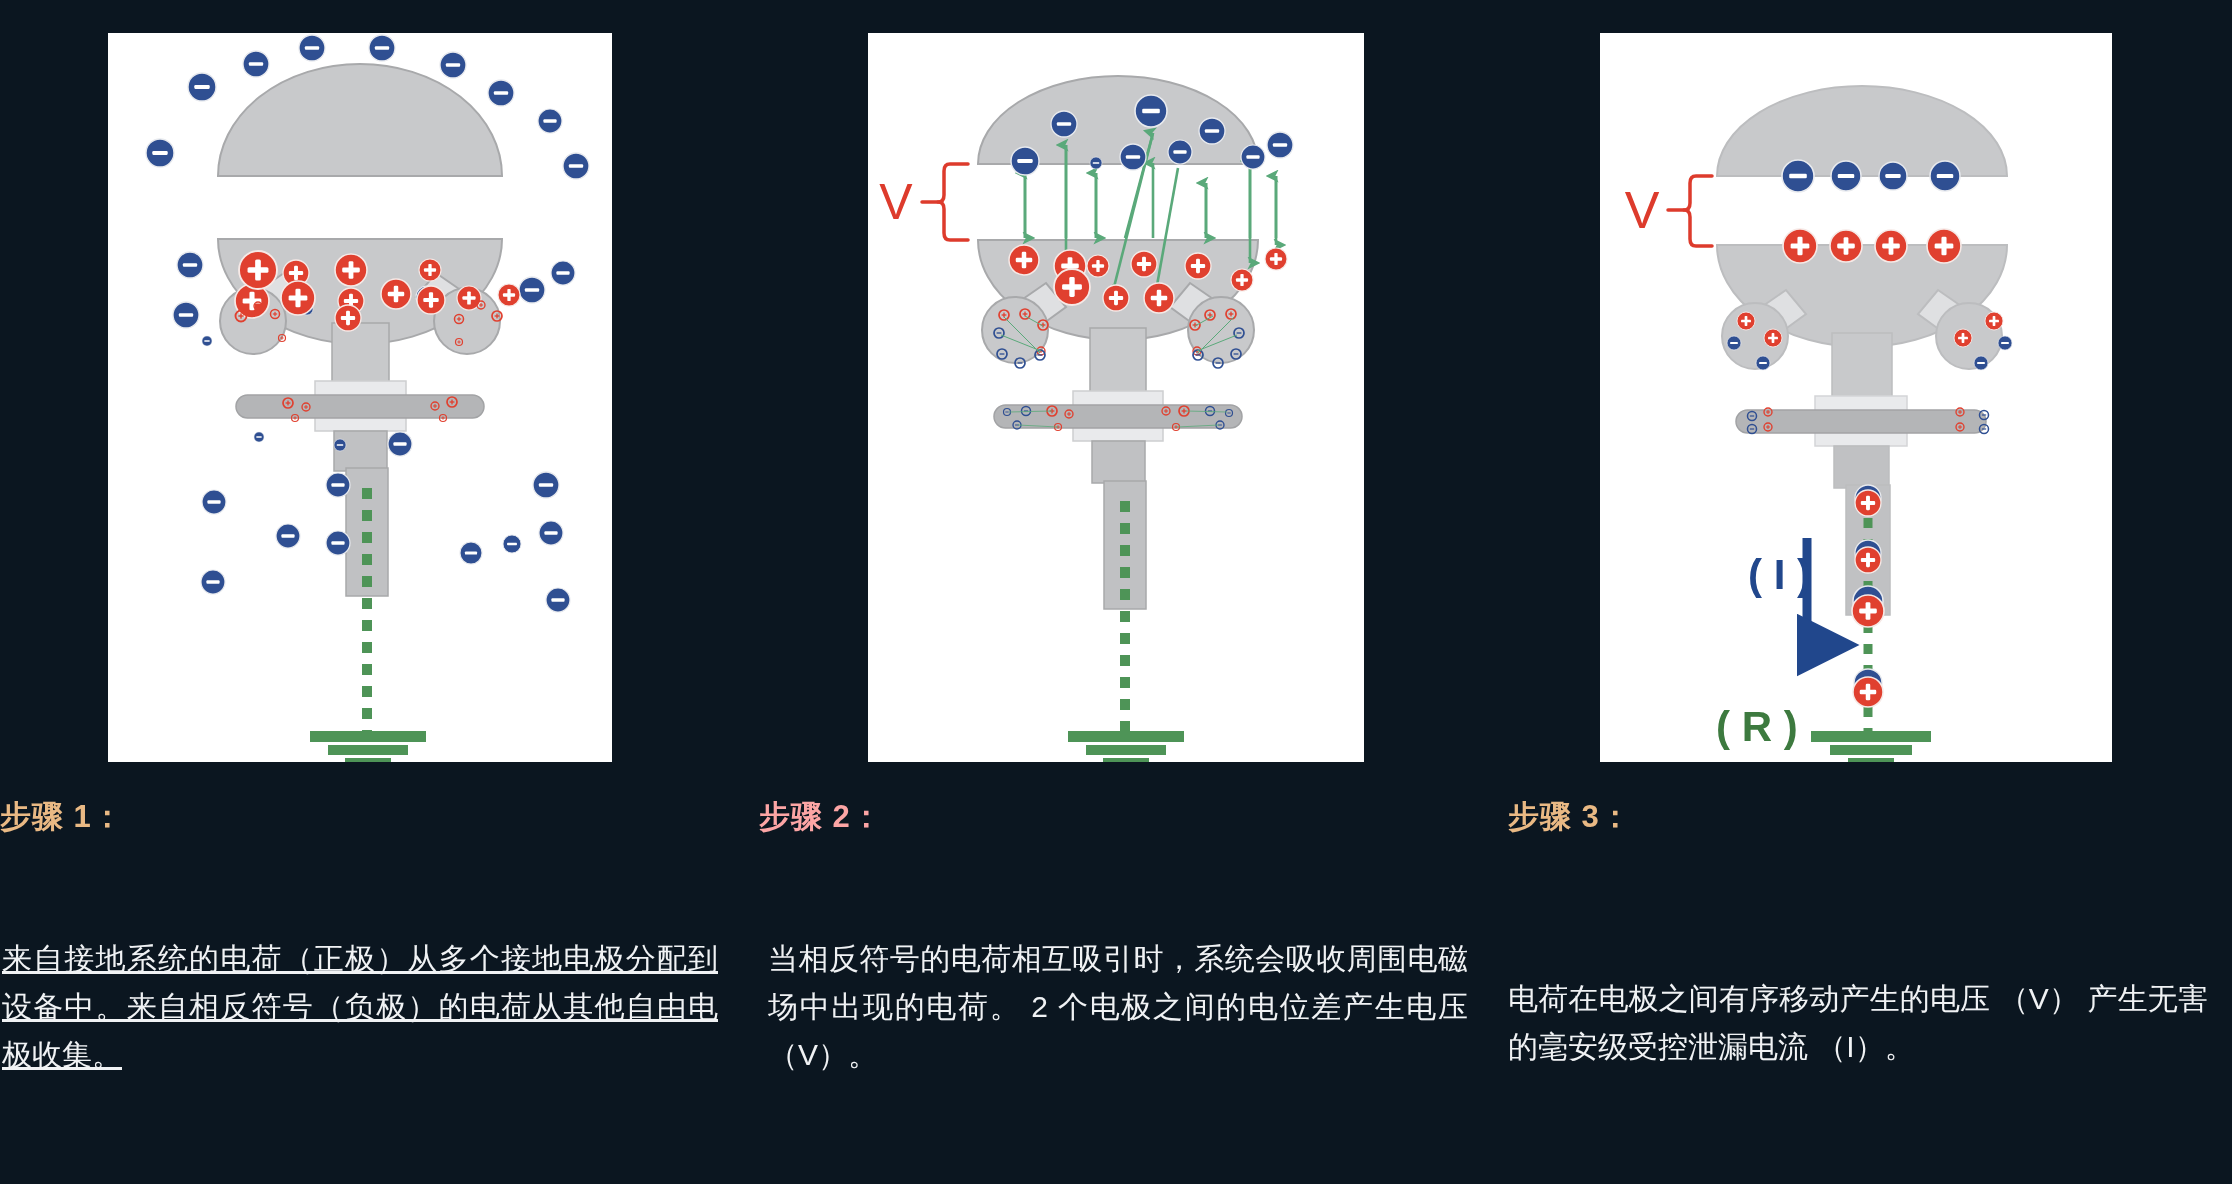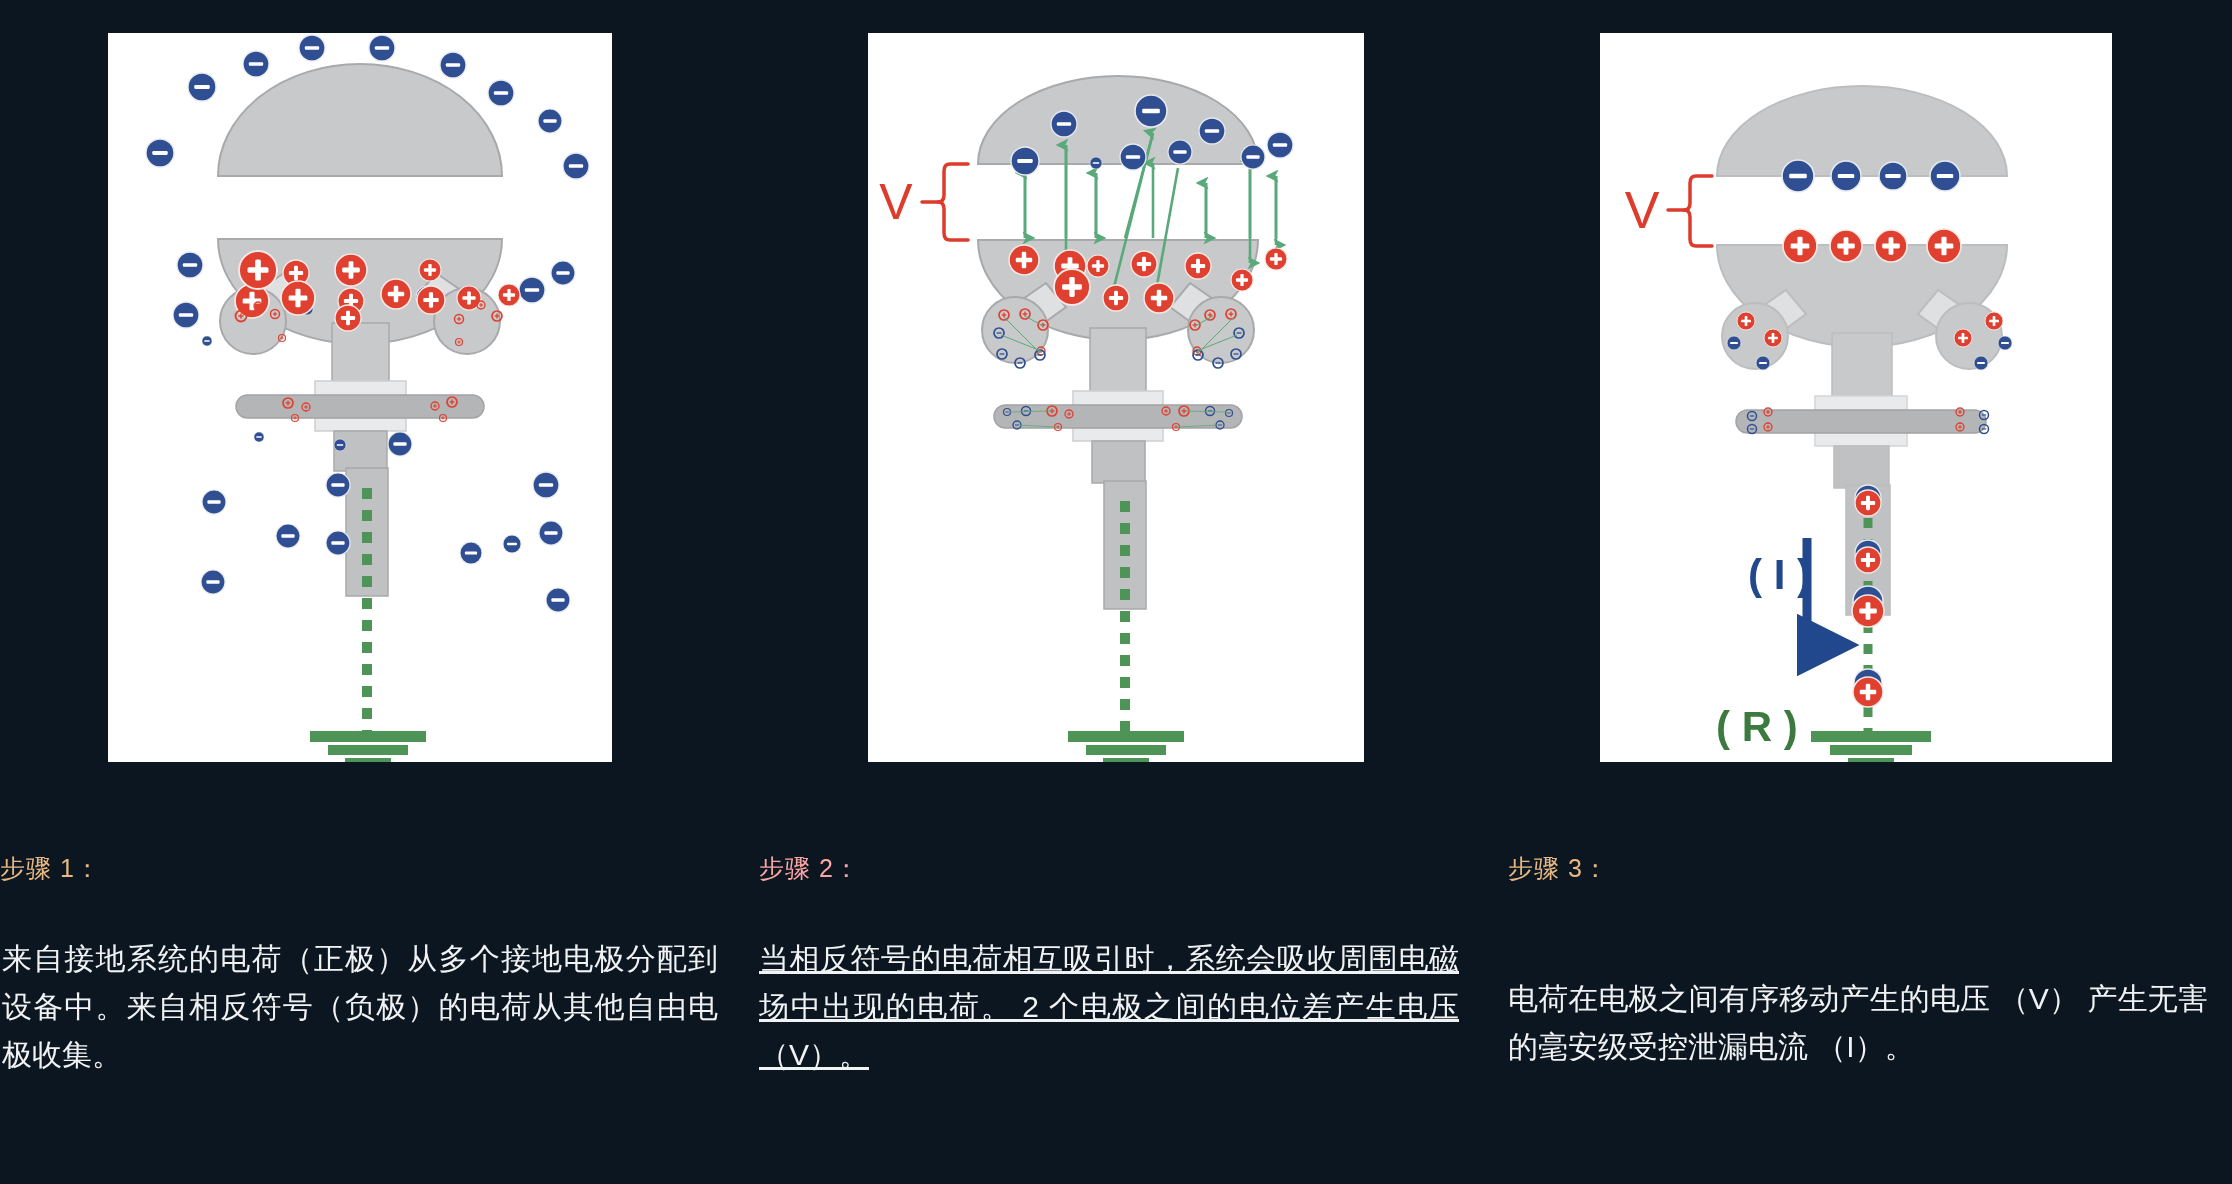--- a/index.html
+++ b/index.html
@@ -35,43 +35,43 @@
     height: 729px;
     background: #ffffff;
     overflow: hidden;
   }
   .col:nth-child(2) .panel { left: 124px; width: 496px; }
   .col:nth-child(3) .panel { left: 112px; width: 512px; }
 
   .step-title {
     position: absolute;
     left: 0;
-    top: 852px;
-    font-size: 25px;
-    font-weight: normal;
+    top: 796px;
+    font-size: 31px;
+    font-weight: bold;
     color: #e9b984;
     letter-spacing: 1px;
     white-space: nowrap;
   }
   .col:nth-child(2) .step-title { left: 15px; }
   .col:nth-child(3) .step-title { left: 20px; }
 
   .step-body {
     position: absolute;
     left: 0;
     top: 935px;
     width: 720px;
     font-size: 30px;
     line-height: 48px;
     color: #f0f2f4;
     text-align: justify;
     text-justify: inter-character;
   }
-  .col:nth-child(1) .step-body { left: 2px; width: 716px; }
-  .col:nth-child(2) .step-body { left: 15px; width: 700px; text-decoration: underline; }
+  .col:nth-child(1) .step-body { left: 2px; width: 716px; text-decoration: underline; }
+  .col:nth-child(2) .step-body { left: 24px; width: 700px; }
   .col:nth-child(3) .step-body { left: 20px; width: 700px; }
 
   svg.device { display:block; }
 </style>
 </head>
 <body style="background: rgb(11, 22, 32);">
 
 <div id="root" style="background: rgb(11, 22, 32);">
   <div class="cols">
 

